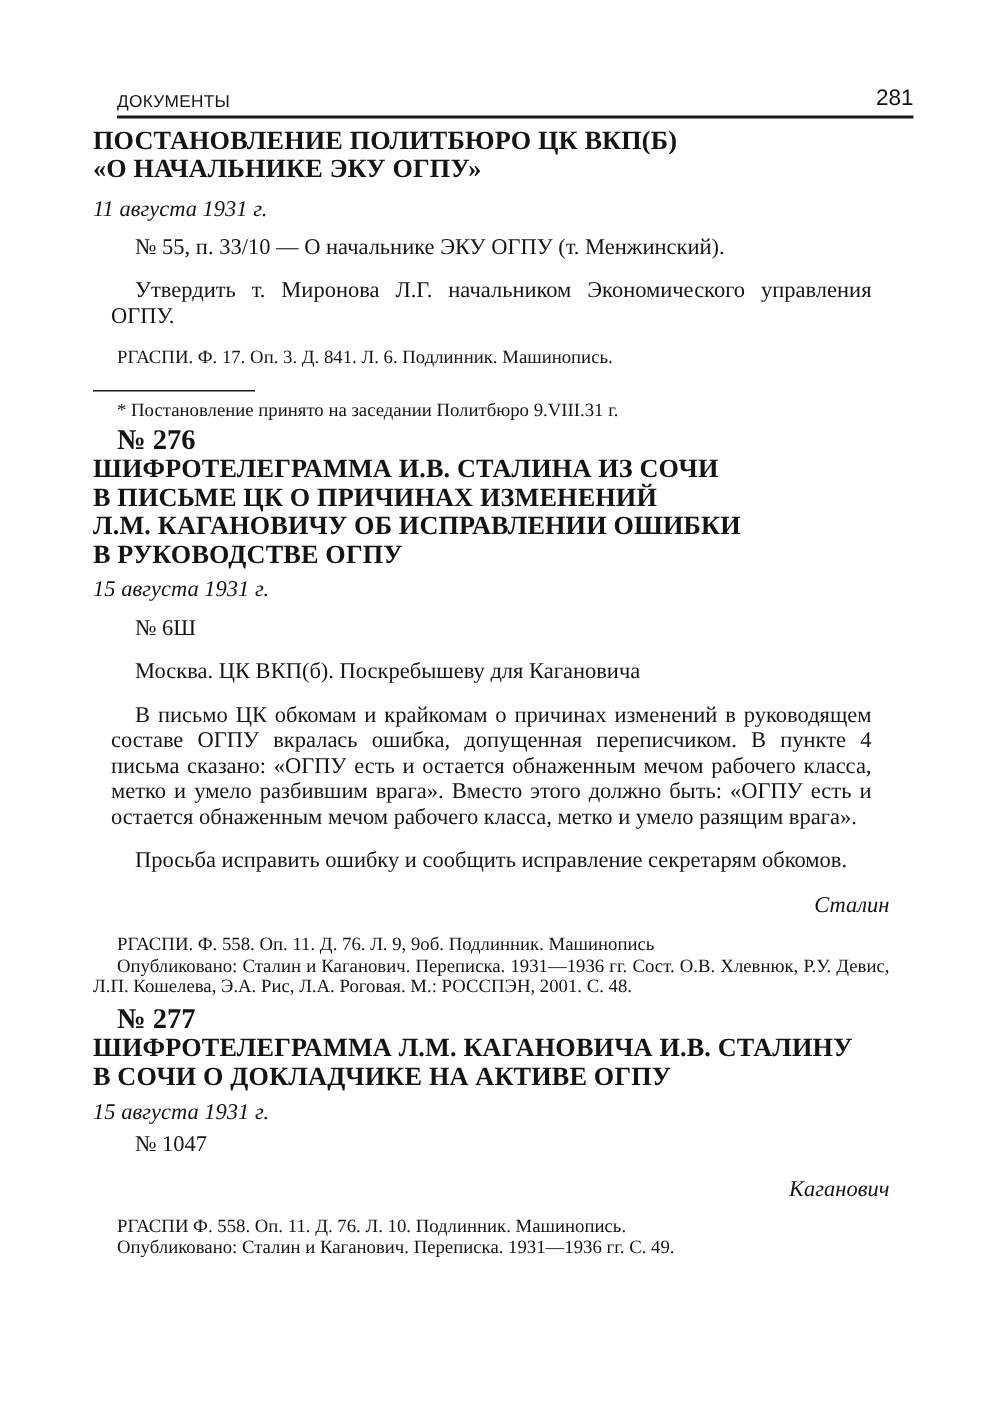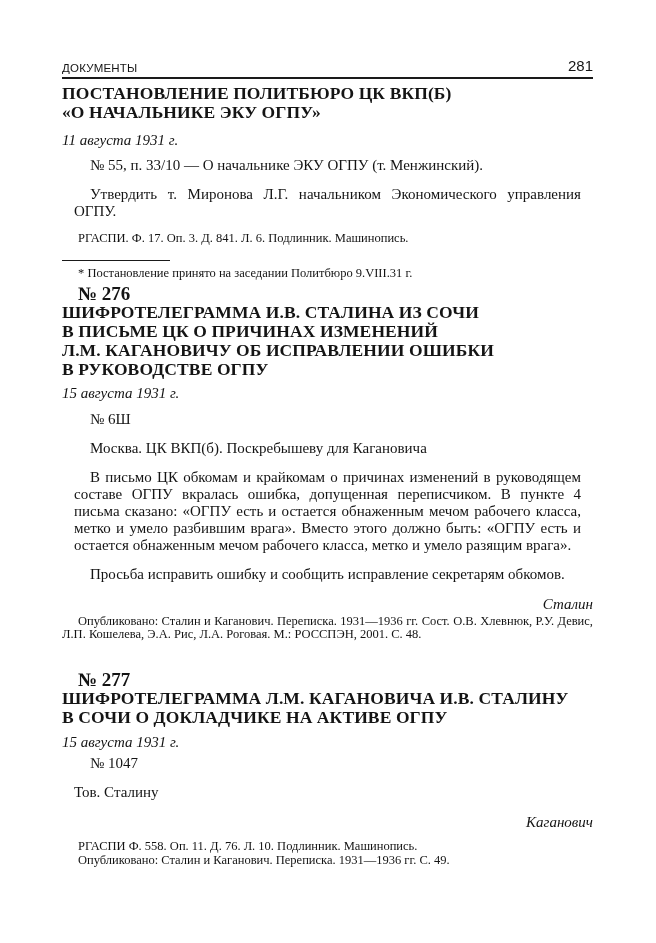--- a/index.html
+++ b/index.html
@@ -5,21 +5,21 @@
   html, body { margin: 0; padding: 0; background: #ffffff; }
   body {
     width: 656px; height: 943px; position: relative; overflow: hidden;
     font-family: "Liberation Serif", "DejaVu Serif", serif;
     color: #141414;
   }
   .page {
     position: absolute; left: 62px; top: 0; width: 531px;
   }
   .running-head {
-    position: absolute; top: 57px; left: 0; width: 531px;
+    position: absolute; top: 57px; left: 16px; width: 531px;
     display: flex; justify-content: space-between; align-items: flex-end;
     border-bottom: 2px solid #1a1a1a; padding-bottom: 3px;
     font-family: "Liberation Sans", "DejaVu Sans", sans-serif;
   }
   .running-head .section { font-size: 11.5px; letter-spacing: 0.2px; }
   .running-head .pageno { font-size: 15px; }
 
   .doc { position: absolute; left: 0; width: 531px; }
   .docnum {
     font-weight: bold; font-size: 19px; line-height: 18px;
@@ -68,28 +68,28 @@
     <div class="doctitle">ШИФРОТЕЛЕГРАММА И.В. СТАЛИНА ИЗ СОЧИ</div>
     <div class="doctitle">В ПИСЬМЕ ЦК О ПРИЧИНАХ ИЗМЕНЕНИЙ</div>
     <div class="doctitle">Л.М. КАГАНОВИЧУ ОБ ИСПРАВЛЕНИИ ОШИБКИ</div>
     <div class="doctitle">В РУКОВОДСТВЕ ОГПУ</div>
     <div class="date" style="margin-top:5px;">15 августа 1931 г.</div>
     <p class="p" style="margin-top:8px;">№ 6Ш</p>
     <p class="p" style="margin-top:11px;">Москва. ЦК ВКП(б). Поскребышеву для Кагановича</p>
     <p class="p" style="margin-top:10px;">В письмо ЦК обкомам и крайкомам о причинах изменений в руководящем составе ОГПУ вкралась ошибка, допущенная переписчиком. В пункте 4 письма сказано: «ОГПУ есть и остается обнаженным мечом рабочего класса, метко и умело разбившим врага». Вместо этого должно быть: «ОГПУ есть и остается обнаженным мечом рабочего класса, метко и умело разящим врага».</p>
     <p class="p" style="margin-top:1px;">Просьба исправить ошибку и сообщить исправление секретарям обкомов.</p>
     <div class="sign" style="margin-top:4px;">Сталин</div>
+    <p class="small" style="margin-top:10px;">РГАСПИ. Ф. 558. Оп. 11. Д. 76. Л. 9, 9об. Подлинник. Машинопись</p>
     <p class="small" style="margin-top:2px;">Опубликовано: Сталин и Каганович. Переписка. 1931—1936 гг. Сост. О.В. Хлевнюк, Р.У. Девис, Л.П. Кошелева, Э.А. Рис, Л.А. Роговая. М.: РОССПЭН, 2001. С. 48.</p>
   </div>
 
   <div class="doc" style="top:671px;">
     <div class="docnum">№ 277</div>
     <div class="doctitle">ШИФРОТЕЛЕГРАММА Л.М. КАГАНОВИЧА И.В. СТАЛИНУ</div>
     <div class="doctitle">В СОЧИ О ДОКЛАДЧИКЕ НА АКТИВЕ ОГПУ</div>
     <div class="date" style="margin-top:6px;">15 августа 1931 г.</div>
     <p class="p" style="margin-top:3px;">№ 1047</p>
-    <p class="p noindent" style="margin-top:6px;">Тов. Сталину</p>
     <div class="sign" style="margin-top:3px;">Каганович</div>
     <p class="small" style="margin-top:9px;">РГАСПИ Ф. 558. Оп. 11. Д. 76. Л. 10. Подлинник. Машинопись.</p>
     <p class="small" style="margin-top:1px;">Опубликовано: Сталин и Каганович. Переписка. 1931—1936 гг. С. 49.</p>
   </div>
 
 </div>
 
 </body></html>

